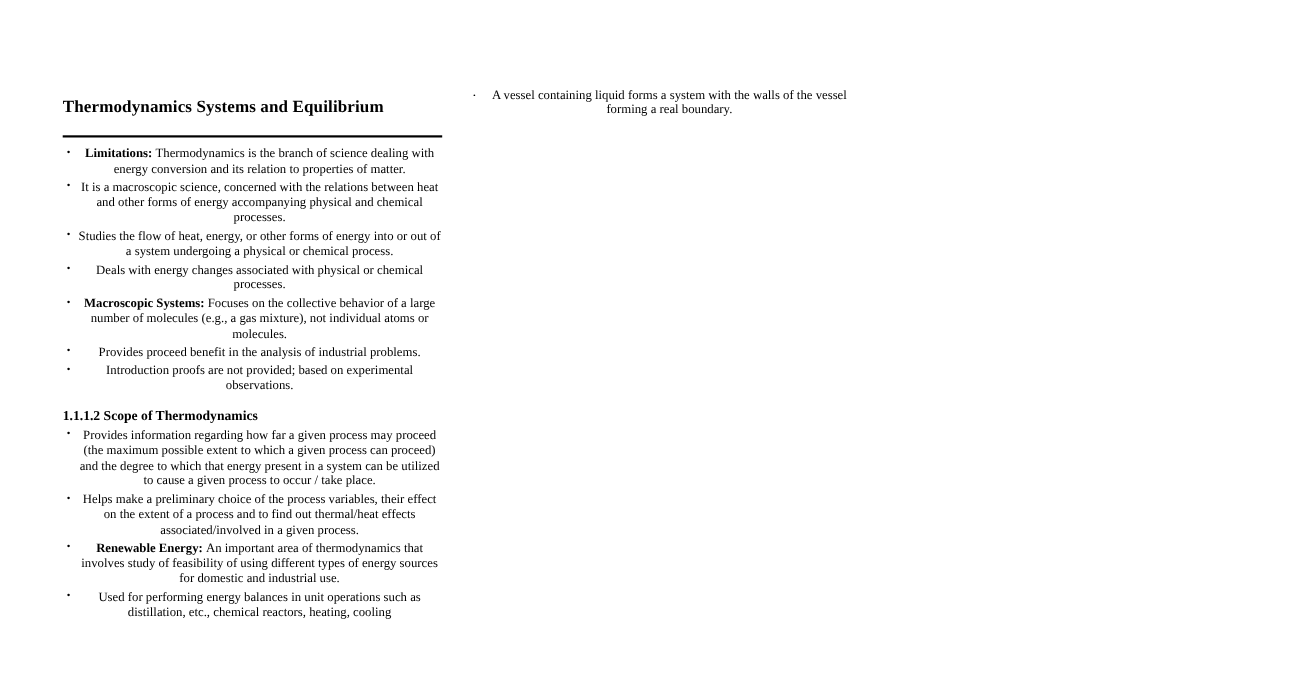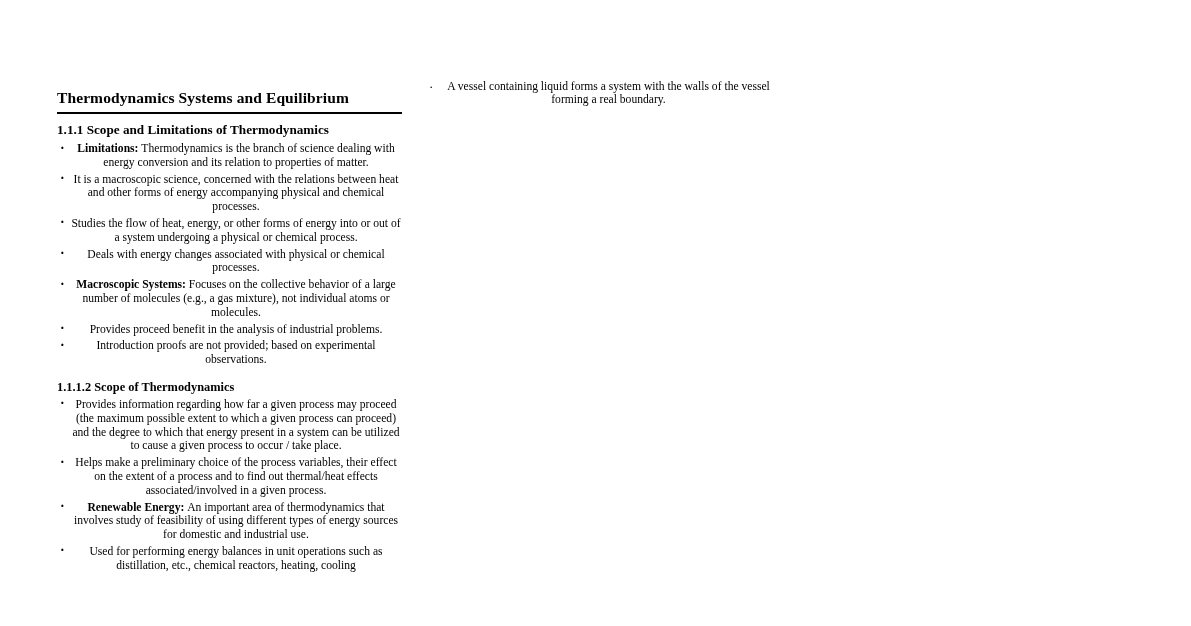--- a/index.html
+++ b/index.html
@@ -28,21 +28,21 @@
   .col-left {
     position: absolute;
     left: 57px;
     top: 88px;
     width: 345px;
   }
   .doc-title {
     font-size: 15.5px;
     font-weight: bold;
     line-height: 19px;
-    margin: 0 0 5px 0;
+    margin: 0 0 16px 0;
     letter-spacing: 0.1px;
   }
   .title-rule {
     width: 345px;
     height: 2px;
     background: #000000;
     margin: 0 0 8px 0;
   }
   .h-section {
     font-size: 13.2px;
@@ -106,21 +106,20 @@
 <body>
 
 <div class="page">
 
   <div class="col-left">
 
     <div class="doc-title">Thermodynamics Systems and Equilibrium</div>
 
     <div class="title-rule"></div>
 
-    <div class="h-section">1.1.1 Scope and Limitations of Thermodynamics</div>
     <ul class="bullets">
       <li>
         <span class="lead">Limitations: </span>
         <span>Thermodynamics is the branch of science dealing with energy conversion and its relation to properties of matter.</span>
       </li>
       <li>
         <span>It is a macroscopic science, concerned with the relations between heat and other forms of energy accompanying physical and chemical processes.</span>
       </li>
     </ul>
 

